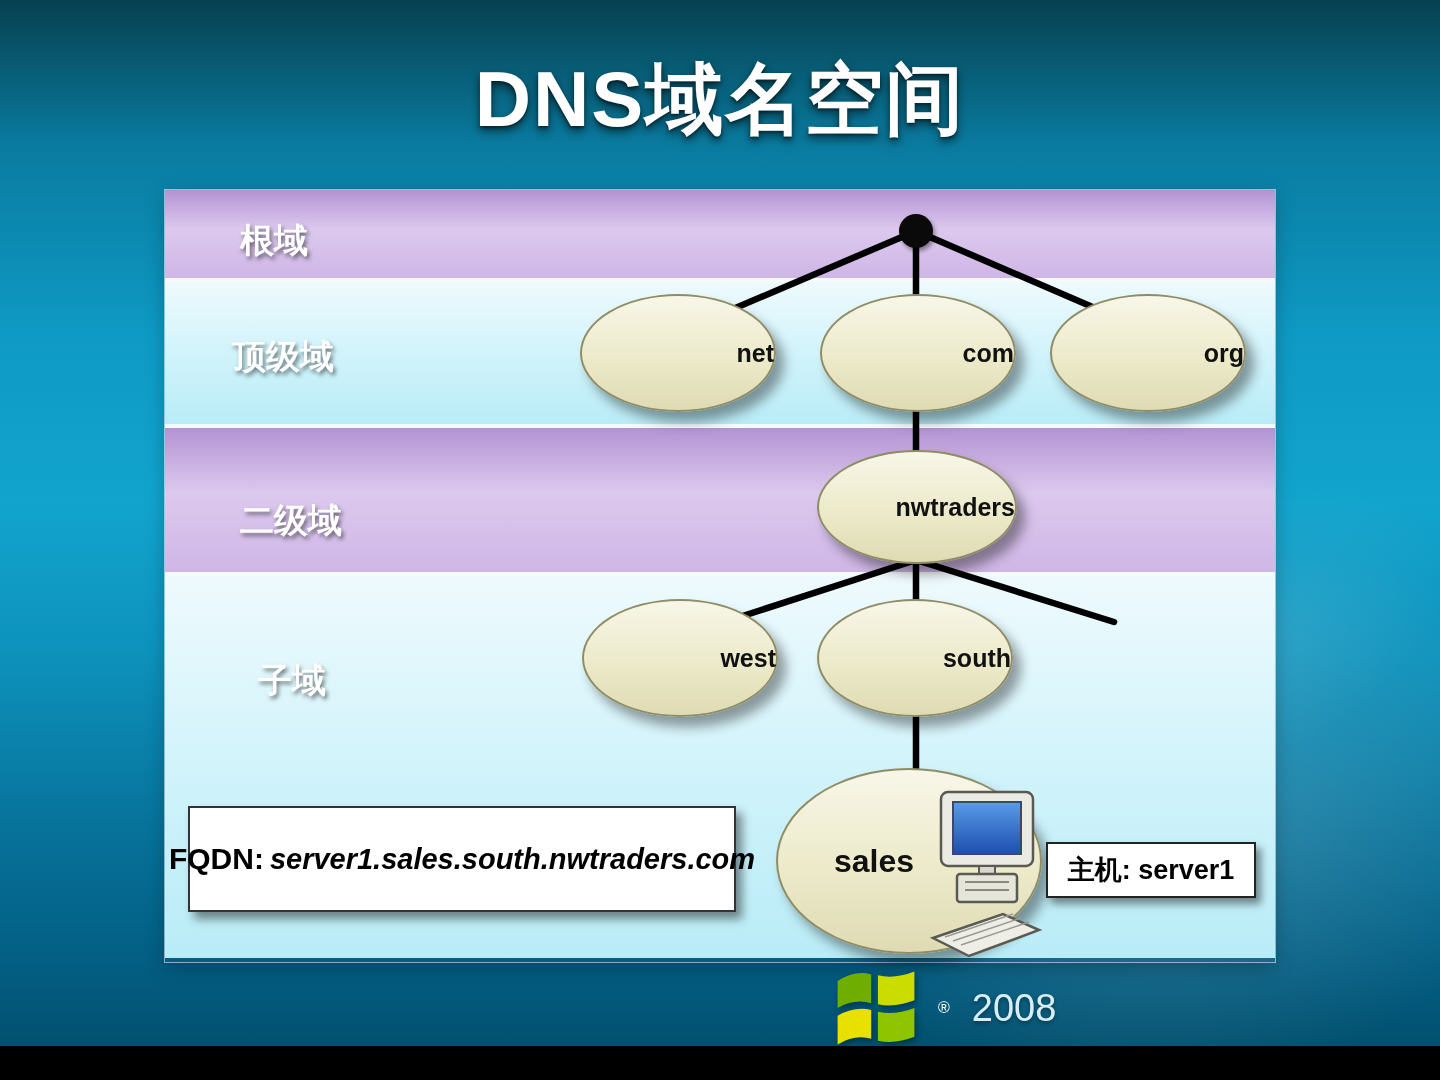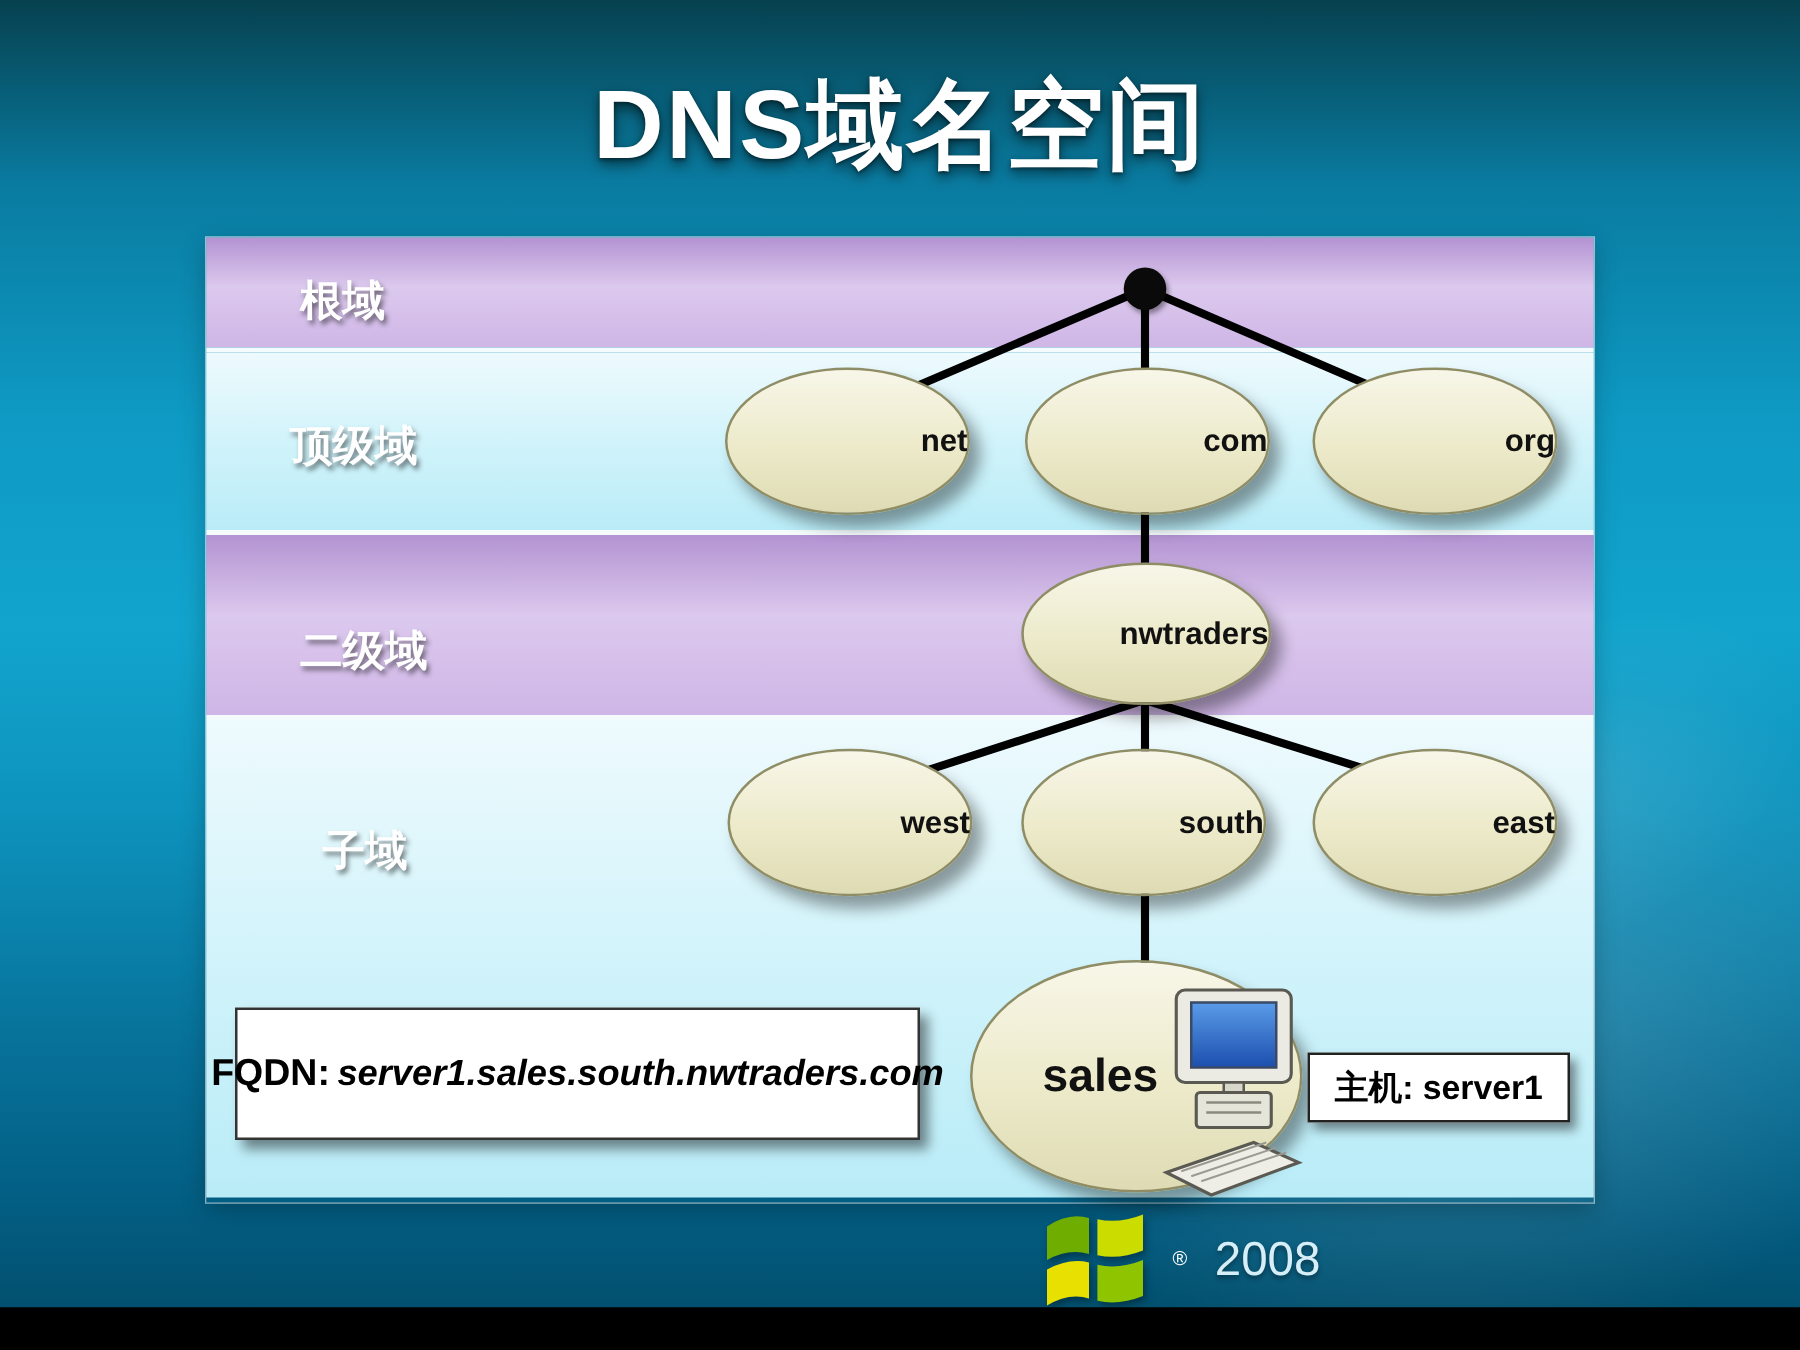--- a/index.html
+++ b/index.html
@@ -87,21 +87,21 @@
   }
   #node-net       { left:580px;  top:294px; width:196px; height:118px; }
   #node-com       { left:820px;  top:294px; width:196px; height:118px; }
   #node-org       { left:1050px; top:294px; width:196px; height:118px; }
   #node-nwtraders { left:817px;  top:450px; width:200px; height:114px; }
   #node-west      { left:582px;  top:599px; width:196px; height:118px; }
   #node-south     { left:817px;  top:599px; width:196px; height:118px; }
   #node-east      { left:1050px; top:599px; width:196px; height:118px; }
   #node-sales     {
     left:776px; top:768px; width:266px; height:186px;
-    font-size:37px;
+    font-size:32px;
     justify-content:flex-start; padding-left:56px;
   }
 
   .computer { position:absolute; left:925px; top:788px; width:122px; height:178px; }
 
   .host-box {
     position:absolute; left:1046px; top:842px;
     width:210px; height:56px;
     background:#ffffff; border:2px solid #222;
     box-shadow: 5px 6px 8px rgba(0,0,0,.45);
@@ -183,23 +183,20 @@
   </div>
   <div class="node" id="node-nwtraders">
     <span>nwtraders</span>
   </div>
   <div class="node" id="node-west">
     <span>west</span>
   </div>
   <div class="node" id="node-south">
     <span>south</span>
   </div>
-  <div class="node" id="node-east">
-    <span>east</span>
-  </div>
   <div class="node" id="node-sales">
     <span>sales</span>
   </div>
 
   <div class="computer">
     <svg viewBox="0 0 122 178" width="122" height="178">
       <defs>
         <linearGradient id="scr" x1="0" y1="0" x2="0" y2="1">
           <stop offset="0" stop-color="#5a9be8"></stop>
           <stop offset="1" stop-color="#1c4fae"></stop>

